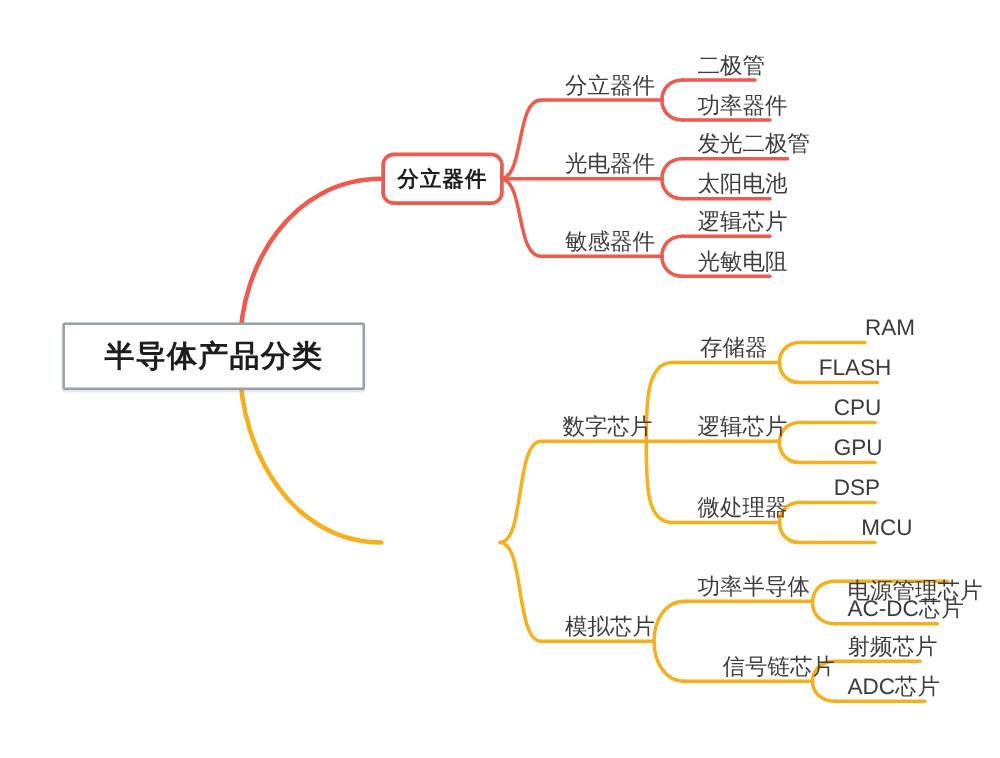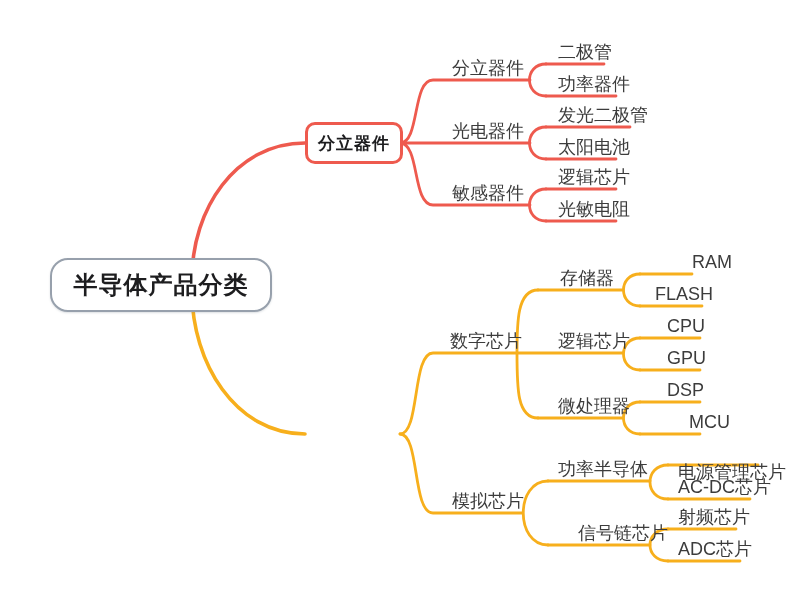--- a/index.html
+++ b/index.html
@@ -11,22 +11,22 @@
   .lbl{
     position:absolute;font-size:18px;line-height:16px;color:#3c3c3c;
     white-space:nowrap;cursor:default;
   }
   .node{
     position:absolute;box-sizing:border-box;background:#ffffff;
     display:flex;align-items:center;justify-content:center;
     font-weight:bold;color:#1d1d1f;white-space:nowrap;
   }
   .root-node{
-    left:50px;top:258px;width:222px;height:54px;
-    border:2.5px solid #97a0ac;border-radius:18px;
+    left:50px;top:258px;width:242px;height:54px;
+    border:2.5px solid #97a0ac;border-radius:2px;
     font-size:24px;letter-spacing:1px;
     box-shadow:0 1px 2px rgba(120,130,145,0.25);
   }
   .branch-node{
     width:98px;height:42px;border-radius:10px;font-size:17px;letter-spacing:1px;
   }
   .red-node{left:305px;top:122px;border:3px solid #ee5a4e;}
   .yellow-node{left:305px;top:413px;border:3px solid #f7af1c;}
 </style>
 </head>

